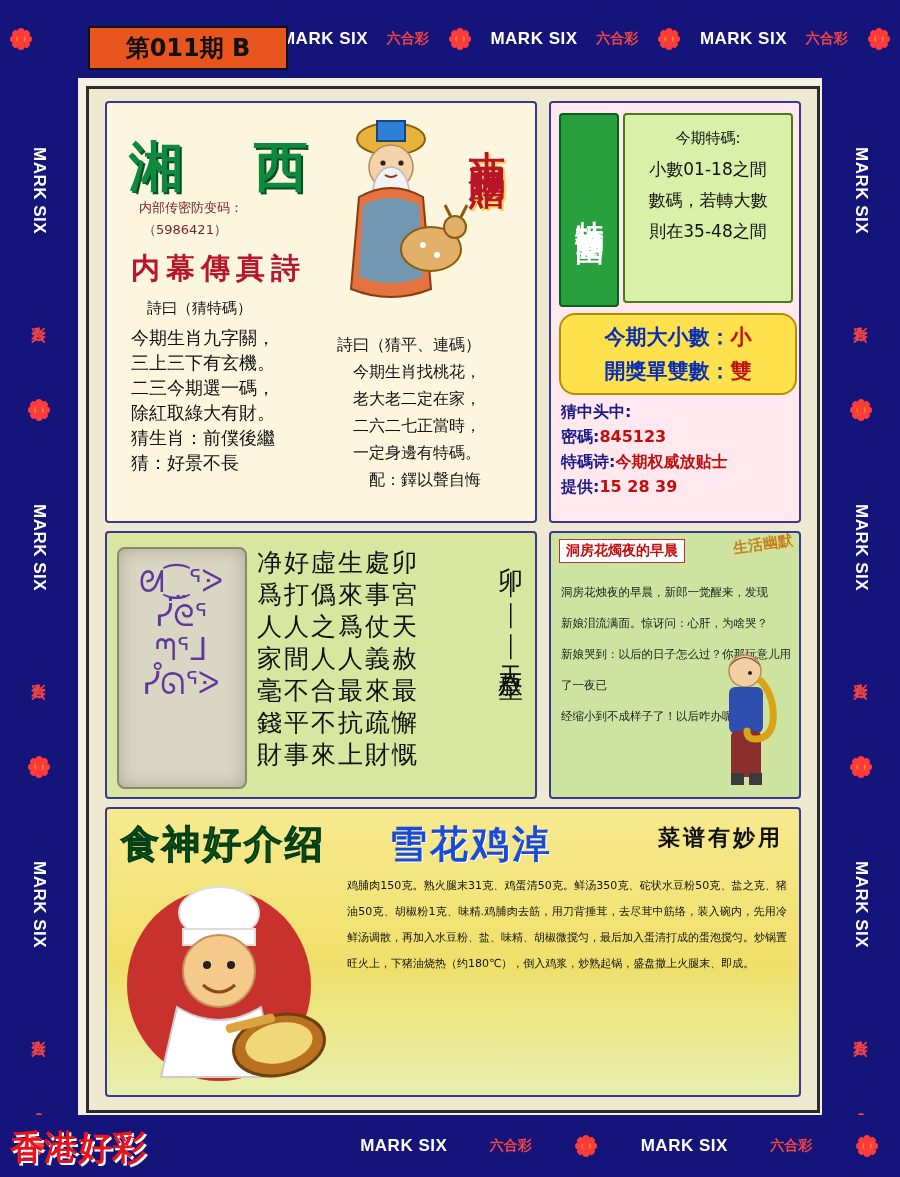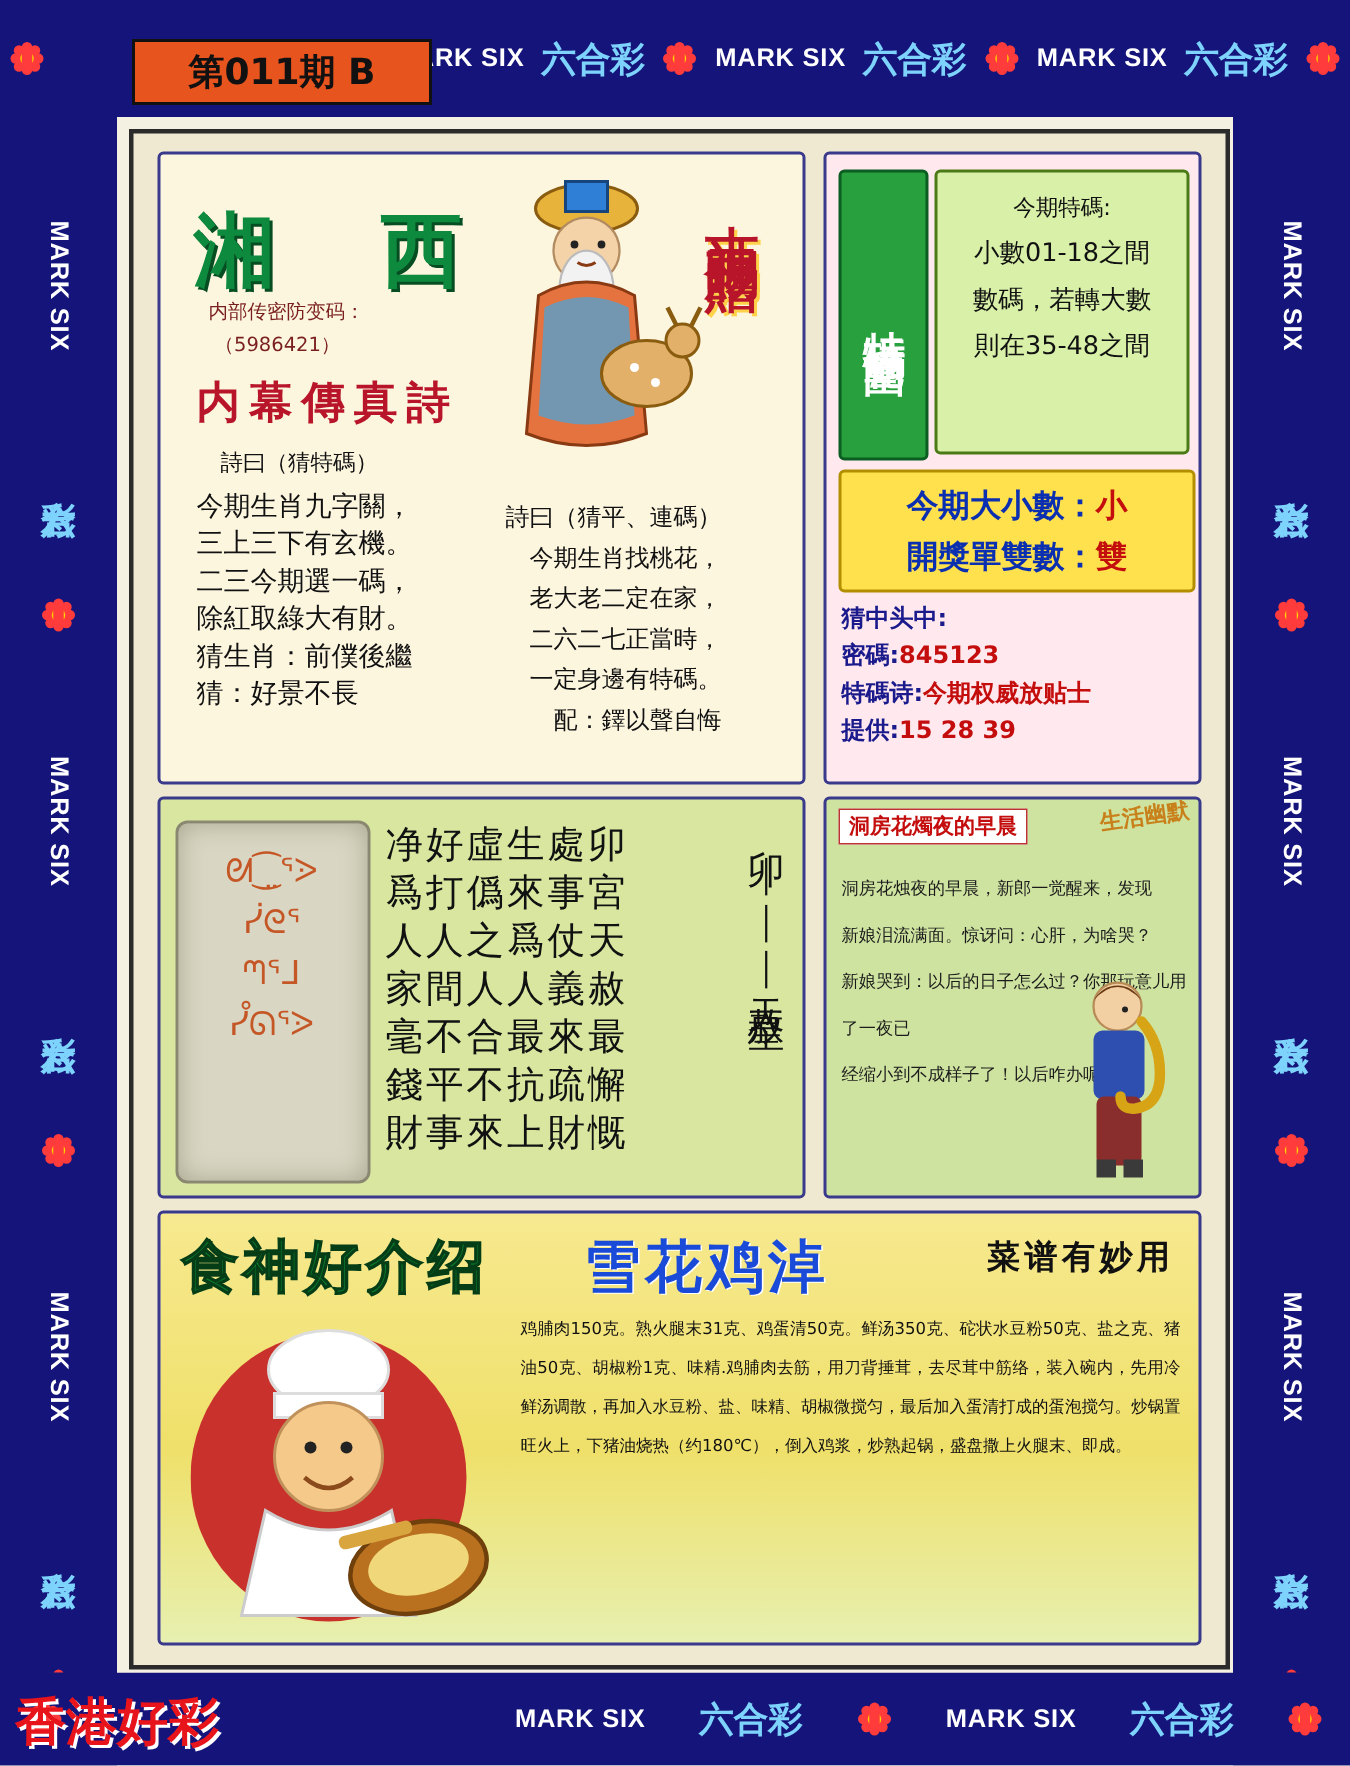--- a/index.html
+++ b/index.html
@@ -19,21 +19,21 @@
   .band-top{left:0;top:0;width:900px;height:78px;background:#14147a;}
   .band-bottom{left:0;bottom:0;width:900px;height:62px;background:#14147a;}
   .band-left{left:0;top:0;width:78px;height:1177px;background:#14147a;}
   .band-right{right:0;top:0;width:78px;height:1177px;background:#14147a;}
 
   .band-inner{
     position:absolute;display:flex;align-items:center;justify-content:space-around;
     white-space:nowrap;
   }
   .mark-txt{font-family:"Liberation Sans",sans-serif;font-weight:bold;font-size:17px;letter-spacing:.5px;color:#ffffff;}
-  .mark-cn{font-family:"DejaVu Sans",sans-serif;font-weight:bold;font-size:23px;color:#7dd3fc;}
+  .mark-cn{font-family:"DejaVu Sans",sans-serif;font-weight:bold;font-size:14px;color:#ef4444;}
   .flower{
     width:24px;height:24px;position:relative;display:inline-block;flex:0 0 auto;
   }
   .flower::before,.flower::after{
     content:"";position:absolute;left:50%;top:50%;width:22px;height:7px;
     background:#ff3b3b;border-radius:4px;transform:translate(-50%,-50%);
   }
   .flower::after{transform:translate(-50%,-50%) rotate(90deg);}
   .flower i{position:absolute;left:50%;top:50%;width:22px;height:7px;background:#ff3b3b;border-radius:4px;transform:translate(-50%,-50%) rotate(45deg);}
   .flower u{position:absolute;left:50%;top:50%;width:22px;height:7px;background:#ff3b3b;border-radius:4px;transform:translate(-50%,-50%) rotate(-45deg);display:block;}
@@ -105,21 +105,21 @@
   }
   .te-box span{writing-mode:vertical-rl;font-family:"DejaVu Sans",sans-serif;font-weight:bold;font-size:28px;color:#fff;letter-spacing:6px;}
   .note-box{
     position:absolute;left:72px;top:10px;width:170px;height:190px;background:#d8f0a8;
     border:2px solid #4b7a17;border-radius:4px;padding:8px 6px;box-sizing:border-box;
     font-family:"DejaVu Sans",sans-serif;font-size:17px;color:#111;line-height:31px;text-align:center;
   }
   .note-box .h{font-size:15px;}
   .size-box{
     position:absolute;left:8px;top:210px;width:234px;height:78px;background:#ffe14d;
-    border:2px solid #b38f00;border-radius:4px;display:flex;flex-direction:column;justify-content:center;
+    border:2px solid #b38f00;border-radius:16px;display:flex;flex-direction:column;justify-content:center;
   }
   .size-box div{font-family:"DejaVu Sans",sans-serif;font-weight:bold;font-size:21px;color:#0a2fb0;text-align:center;line-height:34px;}
   .size-box div b{color:#c40d0d;}
   .guess{
     position:absolute;left:10px;top:296px;width:234px;
     font-family:"DejaVu Sans",sans-serif;font-size:16px;color:#111;line-height:25px;
   }
   .guess .k{color:#1a1a8c;font-weight:bold;}
   .guess .v{color:#c40d0d;font-weight:bold;}
 
@@ -128,21 +128,21 @@
     left:16px;top:442px;width:432px;height:268px;
     background:#d8e6a0;border:2px solid #3a3a8c;border-radius:4px;
   }
   .stone{
     position:absolute;left:10px;top:14px;width:126px;height:238px;
     background:#d9d7c4;border:2px solid #8a8870;border-radius:8px;
     box-shadow:inset 0 0 18px #a9a78f;
   }
   .stone-glyph{
     position:absolute;left:8px;top:16px;width:108px;height:206px;
-    color:#c2410c;font-family:"DejaVu Sans",sans-serif;font-size:22px;line-height:34px;
+    color:#4c1d95;font-family:"DejaVu Sans",sans-serif;font-size:30px;line-height:34px;
     text-align:center;opacity:.85;
   }
   .big-poem{
     position:absolute;left:150px;top:14px;width:270px;
     font-family:"DejaVu Sans",sans-serif;font-size:25px;color:#111;line-height:32px;letter-spacing:2px;
   }
   .side-col{
     position:absolute;right:8px;top:14px;writing-mode:vertical-rl;
     font-family:"DejaVu Sans",sans-serif;font-size:25px;color:#111;letter-spacing:6px;
   }

